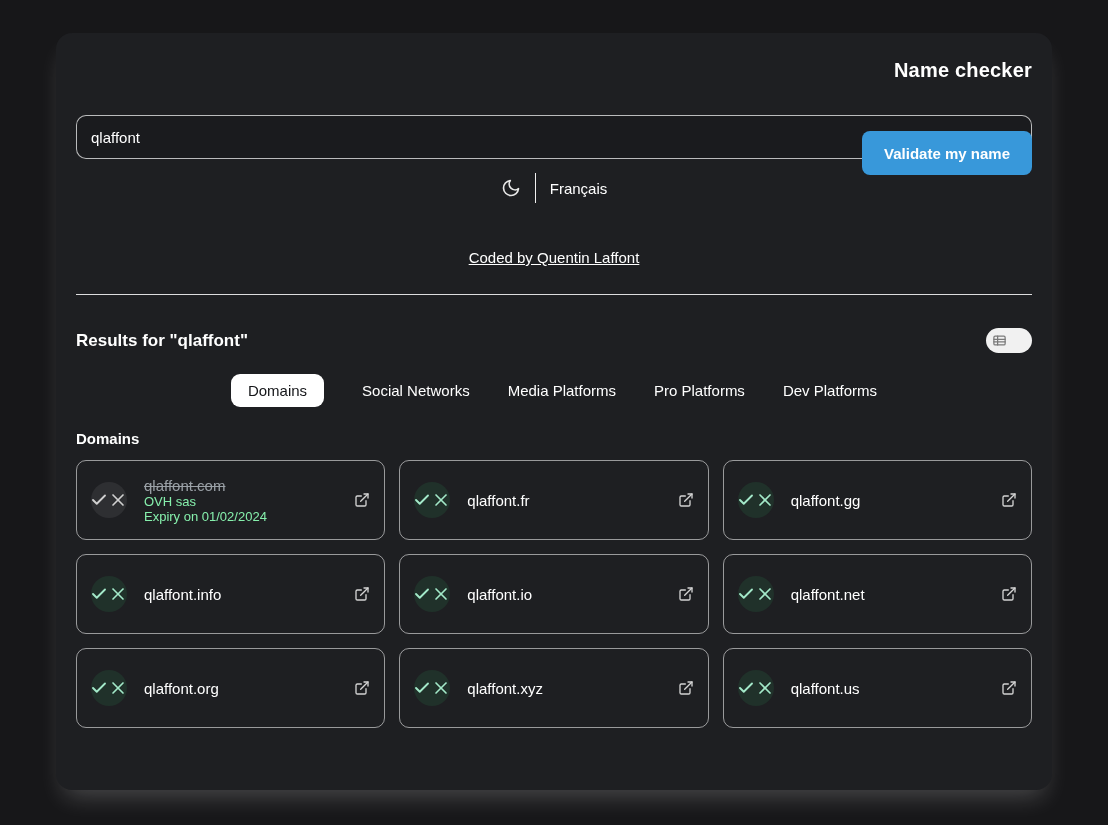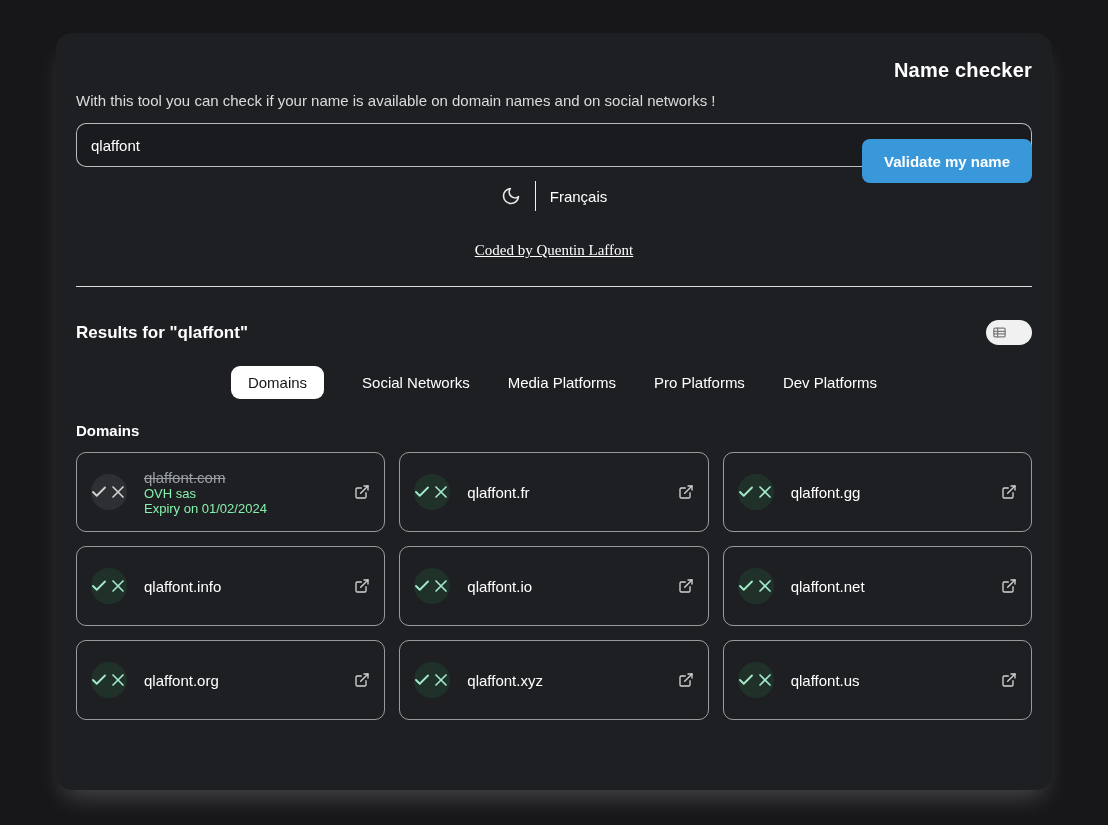--- a/index.html
+++ b/index.html
@@ -15,21 +15,21 @@
     width: 996px; min-height: 757px;
     margin: 33px 56px 0 56px;
     background: var(--card-bg, #1e1f22);
     border-radius: 16px;
     padding: 26px 20px 24px 20px;
     box-shadow: 0 14px 24px -8px rgba(255,255,255,0.22);
   }
   .page-title { font-size: 20px; font-weight: 700; margin: 0 0 10px 0; letter-spacing: 0.2px; text-align: right; }
   .page-subtitle { font-size: 15px; color: #dcdcdc; margin: 0; }
 
-  .search-row { position: relative; margin-top: 14px; height: 34px; }
+  .search-row { position: relative; margin-top: 33px; height: 34px; }
   .search-input {
     width: 100%; height: 44px;
     background: #1a1b1e;
     border: 1px solid rgba(255,255,255,0.7);
     border-radius: 10px;
     color: #fff; font-size: 15px;
     font-family: "Liberation Sans", sans-serif;
     padding: 0 175px 0 14px;
     outline: none;
   }
@@ -44,21 +44,21 @@
   }
 
   .pref-row {
     margin-top: 24px;
     display: flex; justify-content: center; align-items: center; gap: 14px; text-align: right;
   }
   .moon-btn { background: none; border: none; padding: 0; color: #e8e8e8; cursor: pointer; display: flex; }
   .pref-divider { width: 1px; height: 30px; background: #f0f0f0; }
   .lang-label { font-size: 15px; color: #fff; cursor: pointer; }
 
-  .credit-row { margin-top: 30px; text-align: center; font-family: Liberation Serif, serif; }
+  .credit-row { margin-top: 46px; text-align: center; }
   .credit-link { color: #fff; font-size: 15px; text-decoration: underline; cursor: pointer; }
 
   .section-divider { border: none; border-top: 1px solid rgba(255,255,255,0.85); margin: 27px 0 0 0; }
 
   .results-row { margin-top: 33px; display: flex; justify-content: space-between; align-items: center; }
   .results-title { font-size: 17px; font-weight: 700; margin: 0; }
   .view-toggle {
     width: 46px; height: 25px; border-radius: 13px;
     background: #f1f1f1; border: none; cursor: pointer;
     display: flex; align-items: center; padding: 0 0 0 6px;
@@ -104,21 +104,20 @@
   .domain-card.taken .domain-name { color: #9aa0a6; text-decoration: line-through; }
   .domain-provider, .domain-expiry { font-size: 13px; color: #86efac; margin-top: 0; }
   .external-link { margin-left: auto; color: #d4d4d4; display: flex; flex-shrink: 0; }
 </style>
 </head>
 <body>
 
 <div class="app-card">
 
   <h1 class="page-title">Name checker</h1>
-  <p class="page-subtitle">With this tool you can check if your name is available on domain names and on social networks !</p>
 
   <div class="search-row">
     <input class="search-input" type="text" value="qlaffont" style="">
     <button class="validate-btn">Validate my name</button>
   </div>
 
   <div class="pref-row">
     <button class="moon-btn">
       <span style="display:flex">
         <svg width="20" height="20" viewBox="0 0 24 24" fill="none" stroke="currentColor" stroke-width="2" stroke-linecap="round" stroke-linejoin="round">

